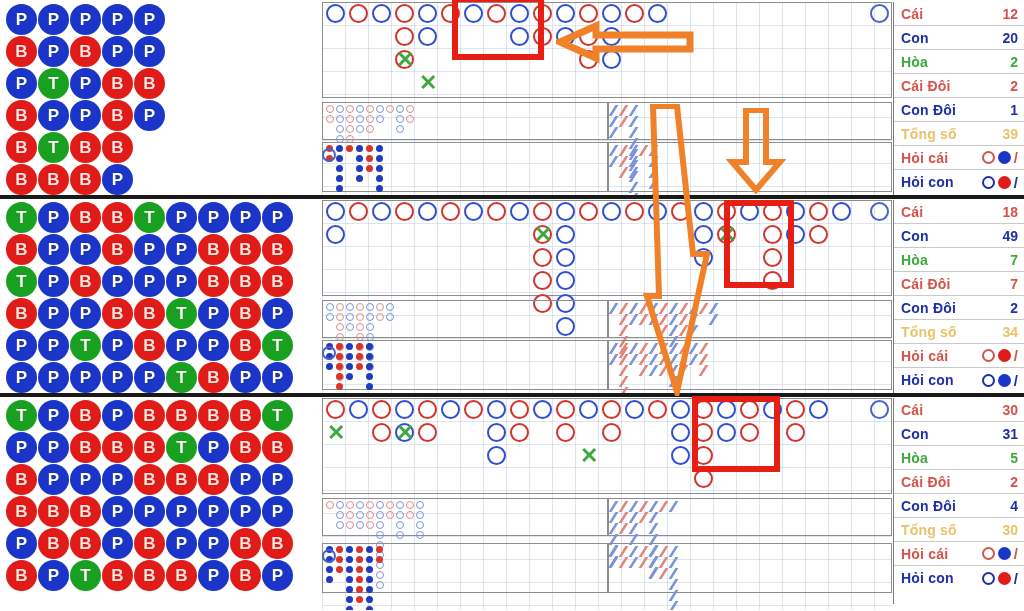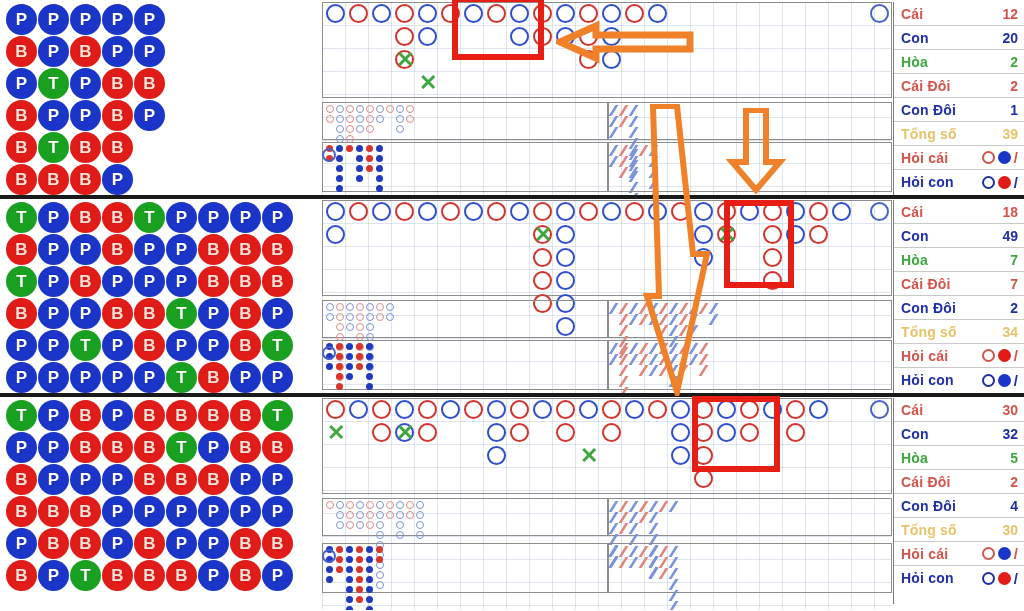--- a/index.html
+++ b/index.html
@@ -904,21 +904,21 @@
         <div class="slashmark p" style="left: 350px; top: 203px;"></div>
         <div class="askcircle" style="left: 0px; top: 151px; width: 14px; height: 14px;"></div>
       </div>
     <div class="stats" id="stats-3" style="top:1px;height:206px;">
         <div class="stat-row r-banker">
           <span class="stat-label">Cái</span>
           <span class="stat-value">30</span>
         </div>
         <div class="stat-row r-player">
           <span class="stat-label">Con</span>
-          <span class="stat-value">32</span>
+          <span class="stat-value">31</span>
         </div>
         <div class="stat-row r-tie">
           <span class="stat-label">Hòa</span>
           <span class="stat-value">5</span>
         </div>
         <div class="stat-row r-bpair">
           <span class="stat-label">Cái Đôi</span>
           <span class="stat-value">2</span>
         </div>
         <div class="stat-row r-ppair">

